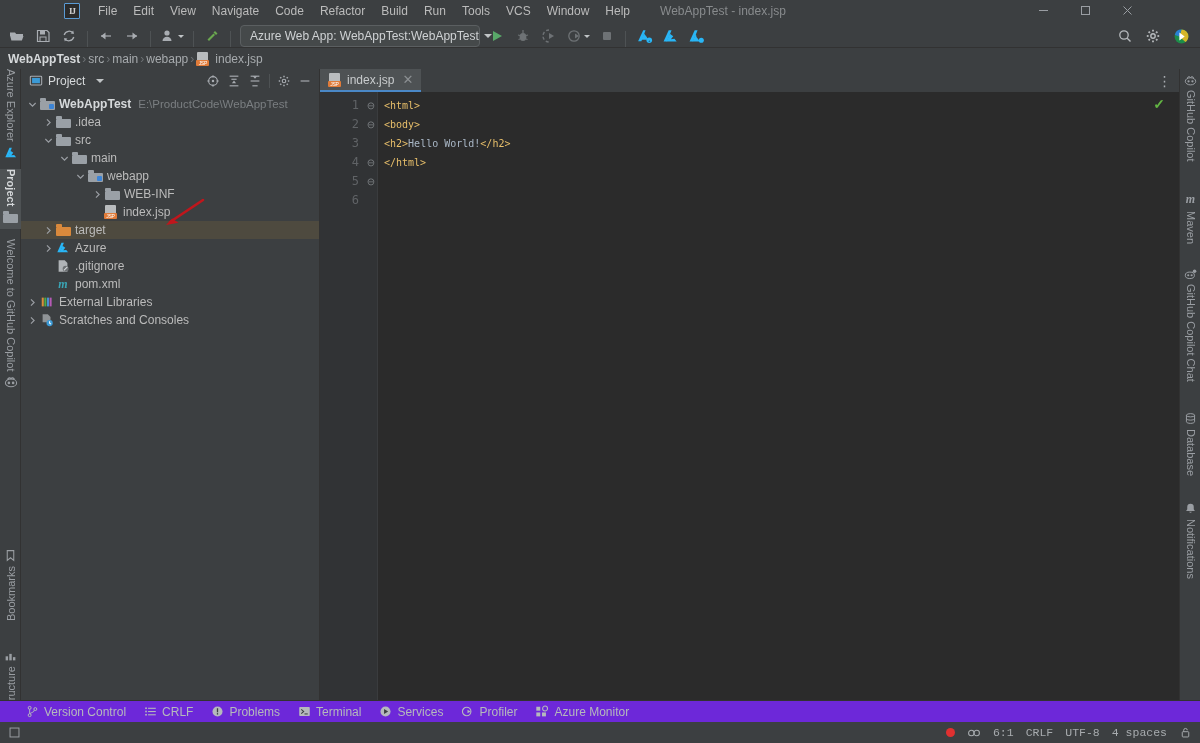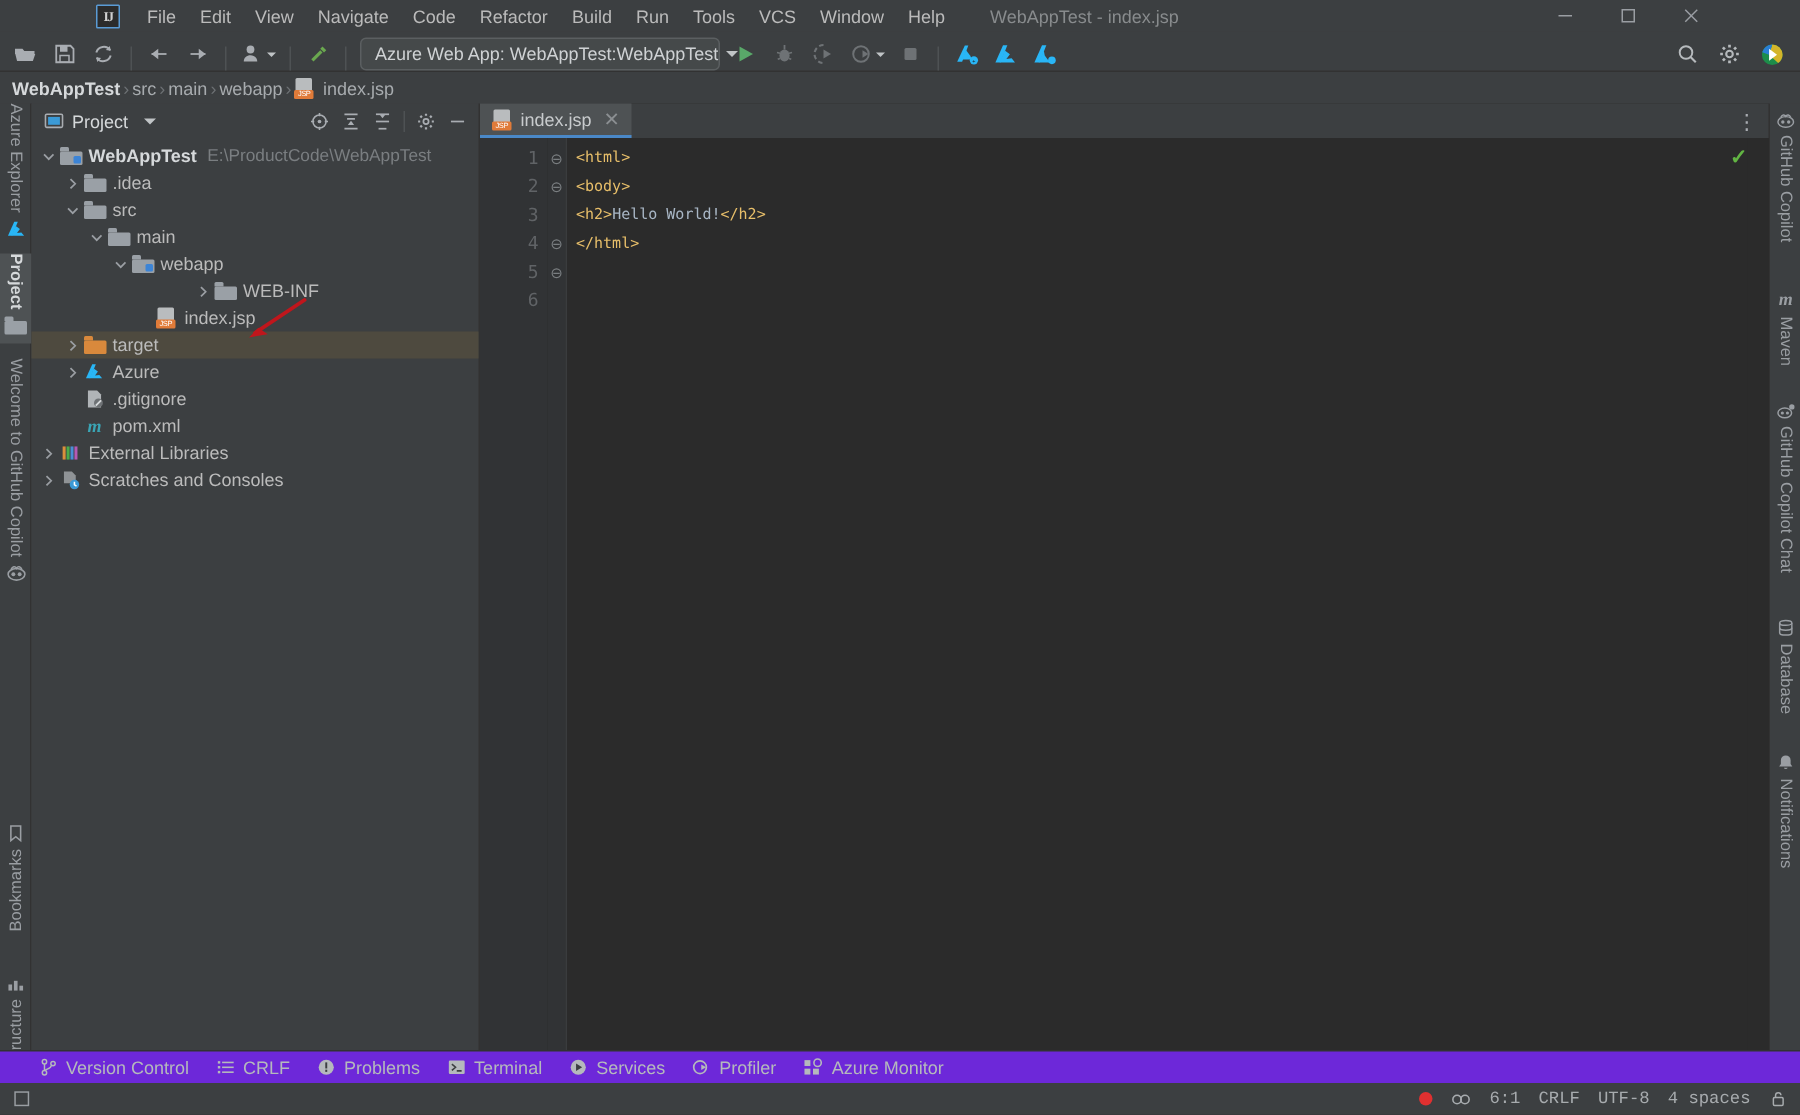--- a/index.html
+++ b/index.html
@@ -651,21 +651,21 @@
           </span>
           <span class="ticon">
             <span class="folder">
               <span class="tab"></span>
               <span class="body"></span>
               <span class="dot"></span>
             </span>
           </span>
           <span class="tlabel">webapp</span>
         </div>
-        <div class="trow" style="padding-left: 107px;">
+        <div class="trow" style="padding-left: 69px;">
           <span class="tarrow">
             <svg width="9" height="9" viewBox="0 0 10 10">
               <path d="M3.3 1.5L6.8 5 3.3 8.5" fill="none" stroke="#9a9ea3" stroke-width="1.3"></path>
             </svg>
           </span>
           <span class="ticon">
             <span class="folder">
               <span class="tab"></span>
               <span class="body"></span>
             </span>

